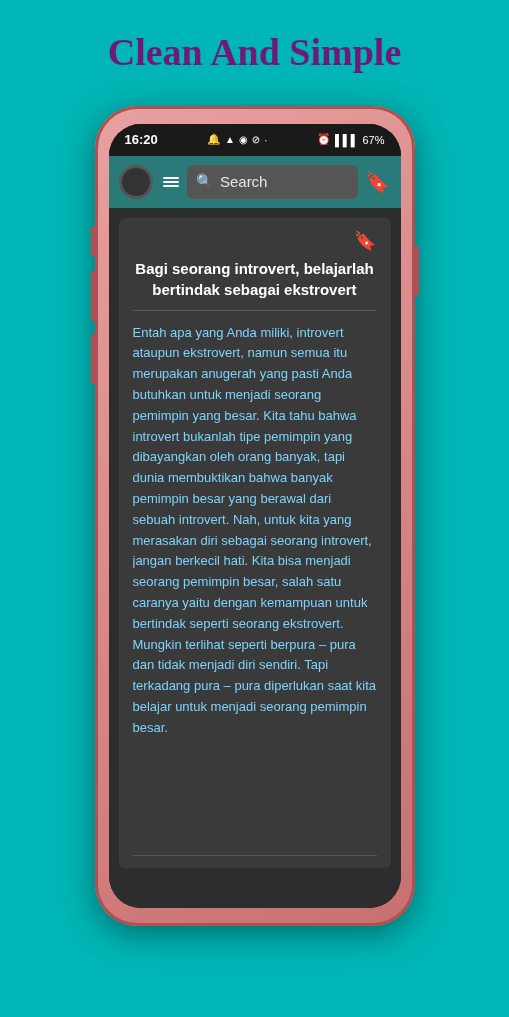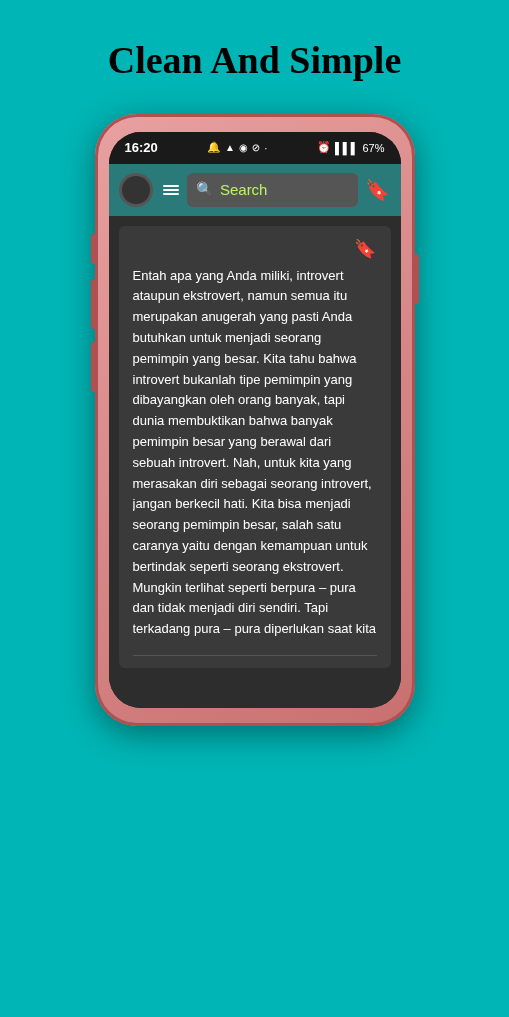--- a/index.html
+++ b/index.html
@@ -14,32 +14,31 @@
       background-color: #00b5b5;
       font-family: 'Georgia', serif;
       overflow: hidden;
       display: flex;
       flex-direction: column;
       align-items: center;
     }
 
     .page-title {
       text-align: center;
-      color: #000000;
+      color: #701a75;
       font-size: 38px;
       font-weight: bold;
       padding: 30px 40px 20px 40px;
       line-height: 1.2;
-      margin-top: 8px;
     }
 
     .phone-container {
       position: relative;
       width: 320px;
-      height: 612px;
+      height: 820px;
       margin-top: 10px;
     }
 
     
     .phone-shell {
       position: absolute;
       top: 0;
       left: 0;
       width: 100%;
       height: 100%;
@@ -138,21 +137,21 @@
       padding: 0 10px;
       gap: 6px;
     }
 
     .search-icon-char {
       color: #aaa;
       font-size: 14px;
     }
 
     .search-text {
-      color: #bef264;
+      color: #e5e5e5;
       font-size: 15px;
       font-family: sans-serif;
     }
 
     .bookmark-icon-top {
       color: white;
       font-size: 20px;
       flex-shrink: 0;
     }
 
@@ -190,21 +189,21 @@
       font-size: 15px;
       font-weight: bold;
       font-family: sans-serif;
       line-height: 1.4;
       margin-bottom: 12px;
       border-bottom: 1px solid #555;
       padding-bottom: 10px;
     }
 
     .card-body {
-      color: #ffffff;
+      color: #7dd3fc;
       font-size: 13px;
       font-family: sans-serif;
       line-height: 1.6;
       text-align: left;
       flex: 1;
       overflow: hidden;
     }
 
     .card-divider {
       border: none;
@@ -324,20 +323,21 @@
       <span class="bookmark-icon-top">🔖</span>
     </div>
 
     <div class="content-area">
       <div class="card">
 
         <div class="card-bookmark">
           <span style="color:#00c8c8;">🔖</span>
         </div>
 
+        <div class="card-title">Bagi seorang introvert, belajarlah bertindak sebagai ekstrovert</div>
 
         <div class="card-body">Entah apa yang Anda miliki, introvert ataupun ekstrovert, namun semua itu merupakan anugerah yang pasti Anda butuhkan untuk menjadi seorang pemimpin yang besar. Kita tahu bahwa introvert bukanlah tipe pemimpin yang dibayangkan oleh orang banyak, tapi dunia membuktikan bahwa banyak pemimpin besar yang berawal dari sebuah introvert. Nah, untuk kita yang merasakan diri sebagai seorang introvert, jangan berkecil hati. Kita bisa menjadi seorang pemimpin besar, salah satu caranya yaitu dengan kemampuan untuk bertindak seperti seorang ekstrovert. Mungkin terlihat seperti berpura – pura dan tidak menjadi diri sendiri. Tapi terkadang pura – pura diperlukan saat kita belajar untuk menjadi seorang pemimpin besar.</div>
 
         <hr class="card-divider">
       </div>
     </div>
 
     <div class="bottom-area"></div>
 
   </div>

